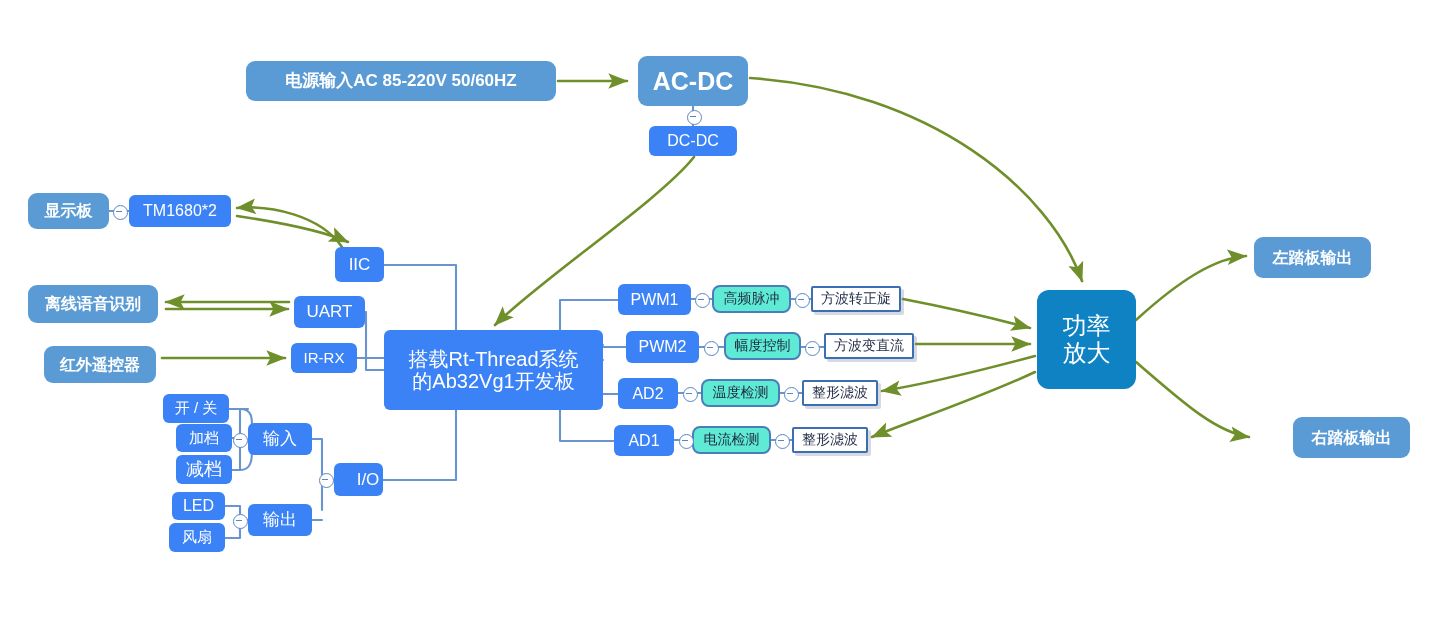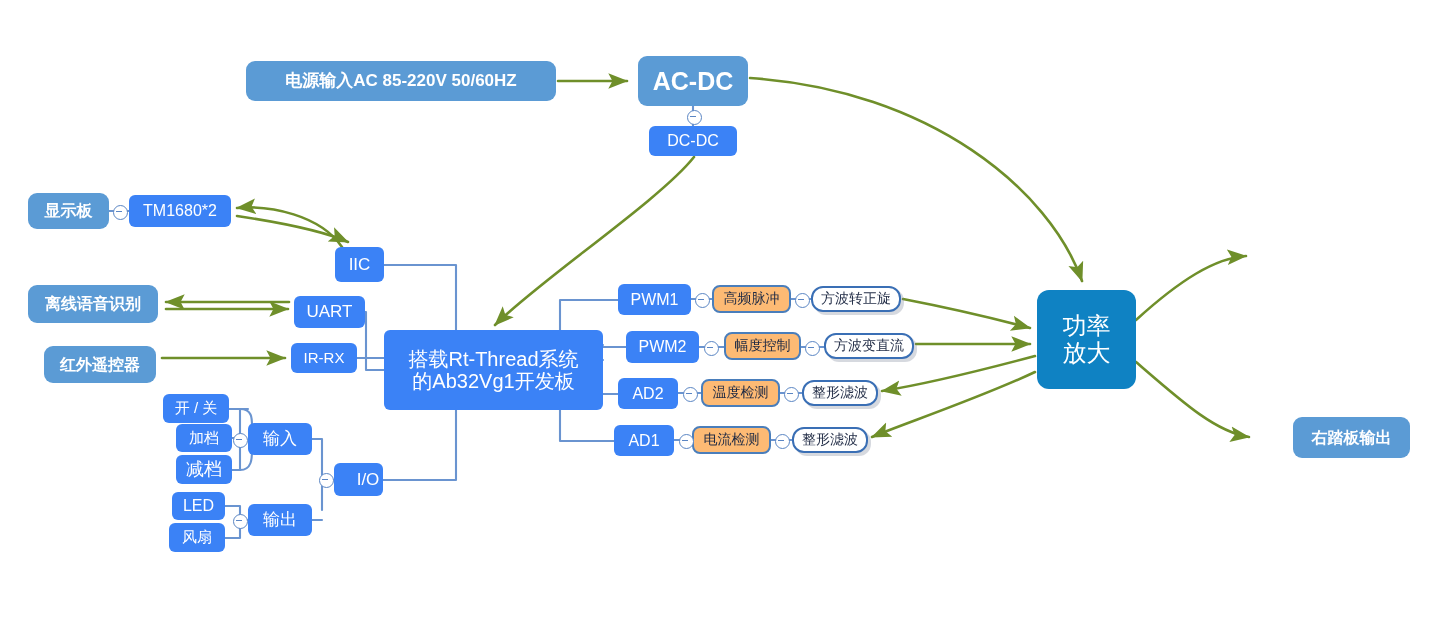--- a/index.html
+++ b/index.html
@@ -46,32 +46,32 @@
   }
   
   .n-dark {
     background: #3b82f6;
     color: #ffffff;
     font-weight: normal;
     border-radius: 6px;
   }
   
   .n-white {
-    background: #fdba74;
+    background: #5eead4;
     color: #1f2a44;
     border: 2px solid #4a7ebb;
     border-radius: 8px;
     font-weight: normal;
   }
   
   .n-outline {
     background: #ffffff;
     color: #1f2a44;
     border: 2px solid #3a6fb5;
-    border-radius: 12px;
+    border-radius: 2px;
     font-weight: normal;
     box-shadow: 3px 3px 0 rgba(120,130,150,0.30);
   }
   .n-power {
     background: #0f82c3;
     color: #ffffff;
     border-radius: 12px;
     font-weight: normal;
   }
   .collapse {
@@ -179,20 +179,21 @@
   <div class="node n-dark" style="left: 618px; top: 378px; width: 60px; height: 31px; font-size: 16px;">AD2</div>
   <div class="node n-white" style="left: 701px; top: 379px; width: 79px; height: 28px; font-size: 14px;">温度检测</div>
   <div class="node n-outline" style="left: 802px; top: 380px; width: 76px; height: 26px; font-size: 14px;">整形滤波</div>
 
   <div class="node n-dark" style="left: 614px; top: 425px; width: 60px; height: 31px; font-size: 16px;">AD1</div>
   <div class="node n-white" style="left: 692px; top: 426px; width: 79px; height: 28px; font-size: 14px;">电流检测</div>
   <div class="node n-outline" style="left: 792px; top: 427px; width: 76px; height: 26px; font-size: 14px;">整形滤波</div>
 
   <div class="node n-power" style="left: 1037px; top: 290px; width: 99px; height: 99px; font-size: 24px; text-align: right;">功率
 放大</div>
+  <div class="node n-light" style="left: 1254px; top: 237px; width: 117px; height: 41px; font-size: 16px;">左踏板输出</div>
   <div class="node n-light" style="left: 1257px; top: 417px; width: 117px; height: 41px; font-size: 16px; margin-left: 36px;">右踏板输出</div>
 
 <div class="collapse" style="left: 113px; top: 205px;"></div>
     <div class="collapse" style="left: 687px; top: 110px;"></div>
     <div class="collapse" style="left: 695px; top: 293px;"></div>
     <div class="collapse" style="left: 795px; top: 293px;"></div>
     <div class="collapse" style="left: 704px; top: 341px;"></div>
     <div class="collapse" style="left: 805px; top: 341px;"></div>
     <div class="collapse" style="left: 683px; top: 387px;"></div>
     <div class="collapse" style="left: 784px; top: 387px;"></div>

